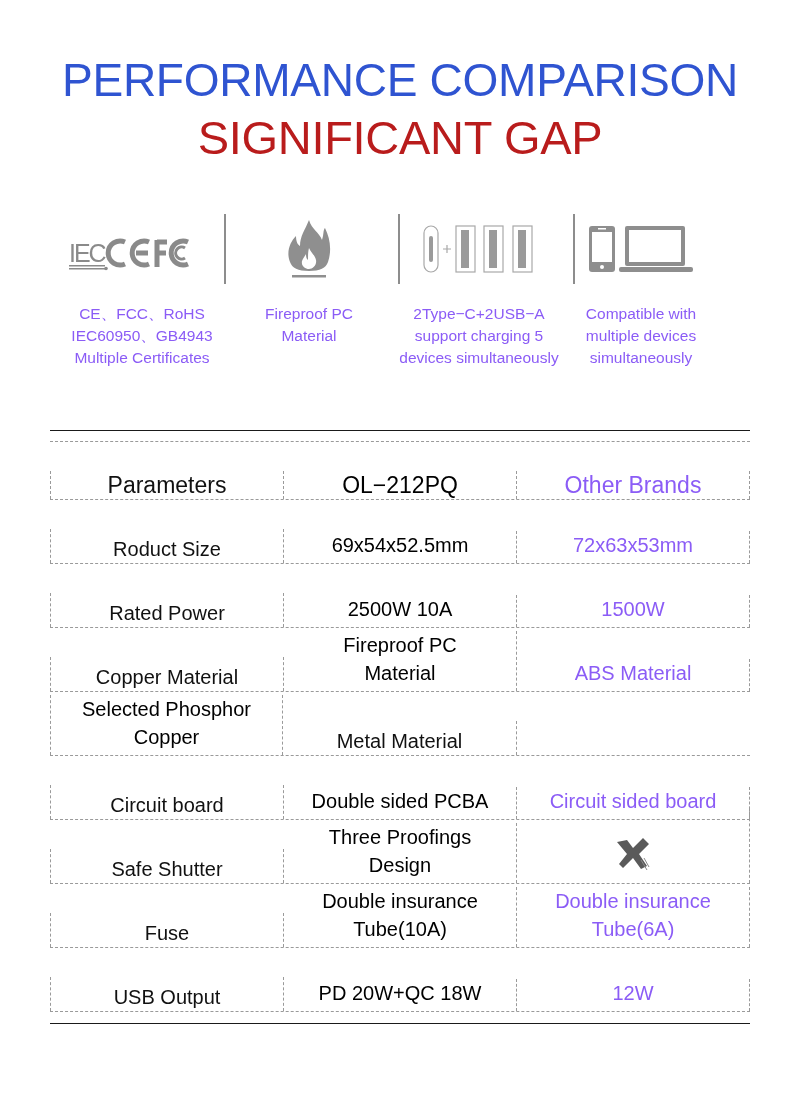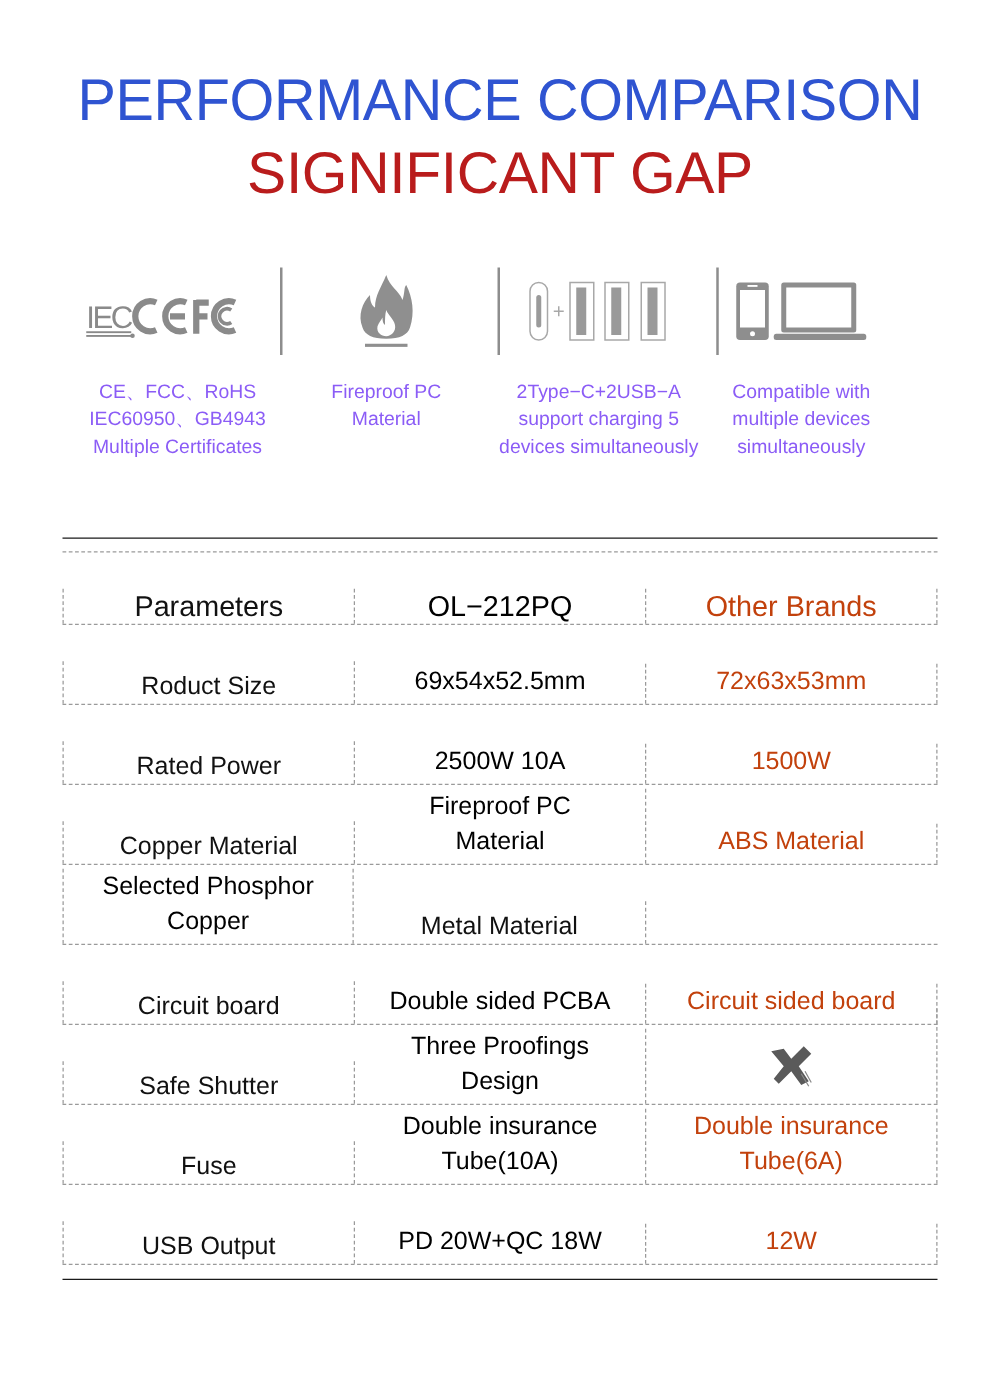--- a/index.html
+++ b/index.html
@@ -29,21 +29,21 @@
   .table { position: absolute; left: 50px; top: 441px; width: 700px; }
   .row { display: flex; height: 64px; border-bottom: 1px dashed #9a9a9a; align-items: flex-end; }
   .row.header { height: 59px; border-top: 1px dashed #9a9a9a; }
   .cell {
     display: flex; align-items: center; justify-content: center; text-align: center;
     border-right: 1px dashed #9a9a9a; line-height: 28px; white-space: pre-line;
   }
   .cell:first-child { border-left: 1px dashed #9a9a9a; }
   .c1 { width: 234px; font-size: 20px; color: #111111; padding-top: 6px; }
   .c2 { width: 233px; font-size: 20px; color: #000000; padding-bottom: 4px; }
-  .c3 { width: 233px; font-size: 20px; color: #c2410c; padding-bottom: 4px; }
+  .c3 { width: 233px; font-size: 20px; color: #8b5cf6; padding-bottom: 4px; }
   .header .c1 { font-size: 23px; padding-top: 0; }
   .header .c2 { font-size: 23px; padding-bottom: 0; }
   .header .c3 { font-size: 23px; padding-bottom: 0; }
 </style>
 </head>
 <body>
 
 <div class="title-1">PERFORMANCE COMPARISON</div>
 <div class="title-2">SIGNIFICANT GAP</div>
 

